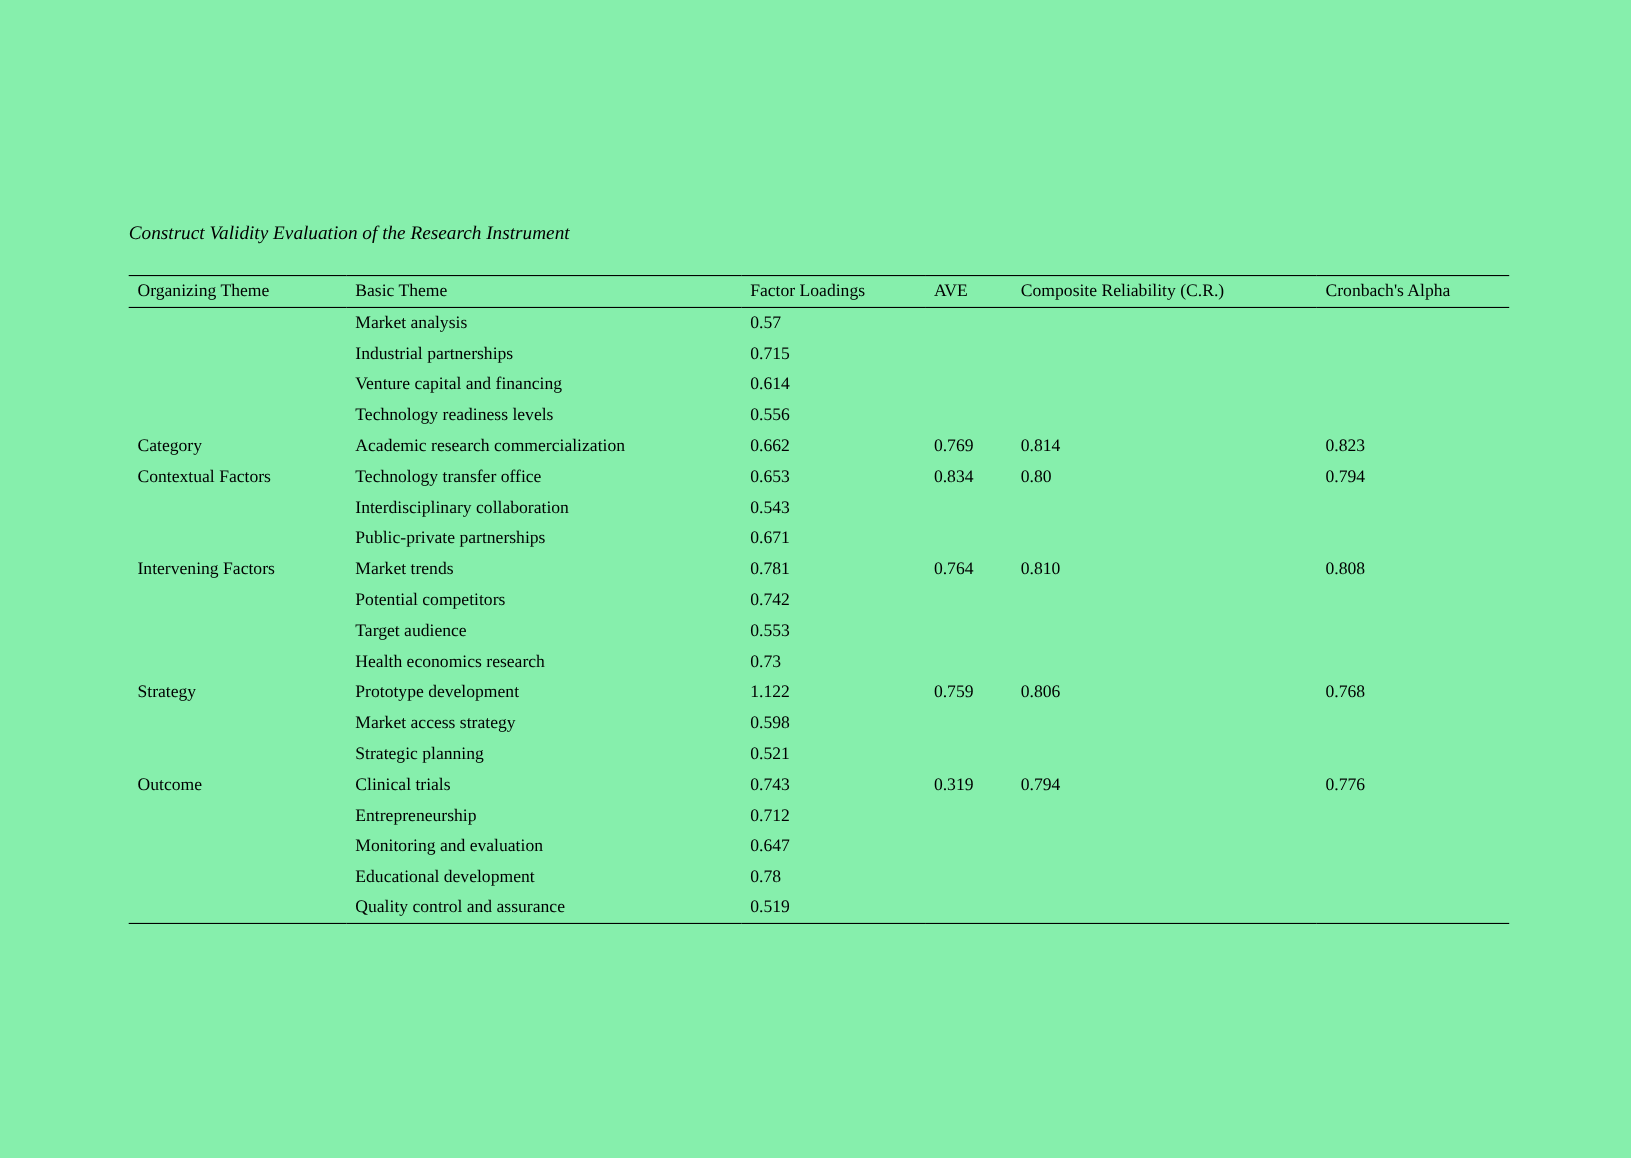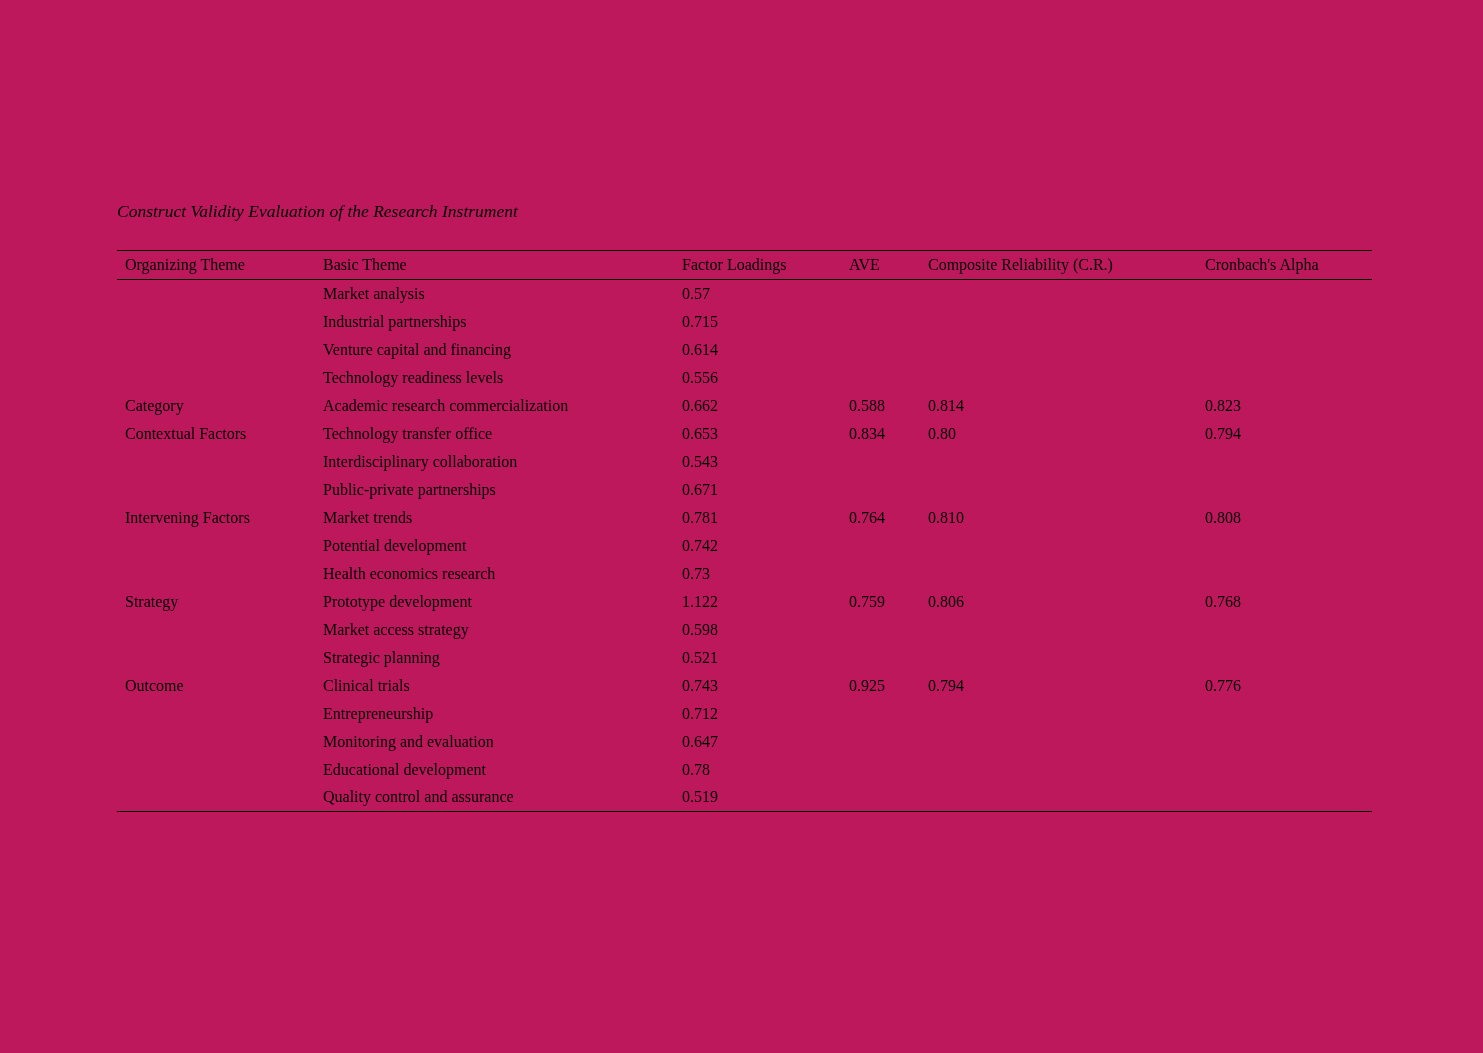--- a/index.html
+++ b/index.html
@@ -1,21 +1,21 @@
 <!DOCTYPE html>
 <html><head>
 <meta charset="utf-8">
 <style>
   * { margin: 0; padding: 0; box-sizing: border-box; }
   html, body { background: #ffffff; }
   .page {
     position: relative;
     width: 1483px;
     height: 1053px;
-    background: #be185d;
+    background: #86efac;
     font-family: "Liberation Serif", "DejaVu Serif", serif;
     color: #000000;
     overflow: hidden;
   }
   .table-caption {
     position: absolute;
     left: 117px;
     top: 201px;
     font-size: 17.5px;
     font-style: italic;
@@ -115,21 +115,21 @@
       <td>0.556</td>
       <td></td>
       <td></td>
       <td></td>
     </tr>
 
     <tr>
       <td>Category</td>
       <td>Academic research commercialization</td>
       <td>0.662</td>
-      <td>0.588</td>
+      <td>0.769</td>
       <td>0.814</td>
       <td>0.823</td>
     </tr>
 
     <tr>
       <td>Contextual Factors</td>
       <td>Technology transfer office</td>
       <td>0.653</td>
       <td>0.834</td>
       <td>0.80</td>
@@ -159,27 +159,35 @@
       <td>Intervening Factors</td>
       <td>Market trends</td>
       <td>0.781</td>
       <td>0.764</td>
       <td>0.810</td>
       <td>0.808</td>
     </tr>
 
     <tr>
       <td></td>
-      <td>Potential development</td>
+      <td>Potential competitors</td>
       <td>0.742</td>
       <td></td>
       <td></td>
       <td></td>
     </tr>
 
+    <tr>
+      <td></td>
+      <td>Target audience</td>
+      <td>0.553</td>
+      <td></td>
+      <td></td>
+      <td></td>
+    </tr>
 
     <tr>
       <td></td>
       <td>Health economics research</td>
       <td>0.73</td>
       <td></td>
       <td></td>
       <td></td>
     </tr>
 
@@ -207,21 +215,21 @@
       <td>0.521</td>
       <td></td>
       <td></td>
       <td></td>
     </tr>
 
     <tr>
       <td>Outcome</td>
       <td>Clinical trials</td>
       <td>0.743</td>
-      <td>0.925</td>
+      <td>0.319</td>
       <td>0.794</td>
       <td>0.776</td>
     </tr>
 
     <tr>
       <td></td>
       <td>Entrepreneurship</td>
       <td>0.712</td>
       <td></td>
       <td></td>

